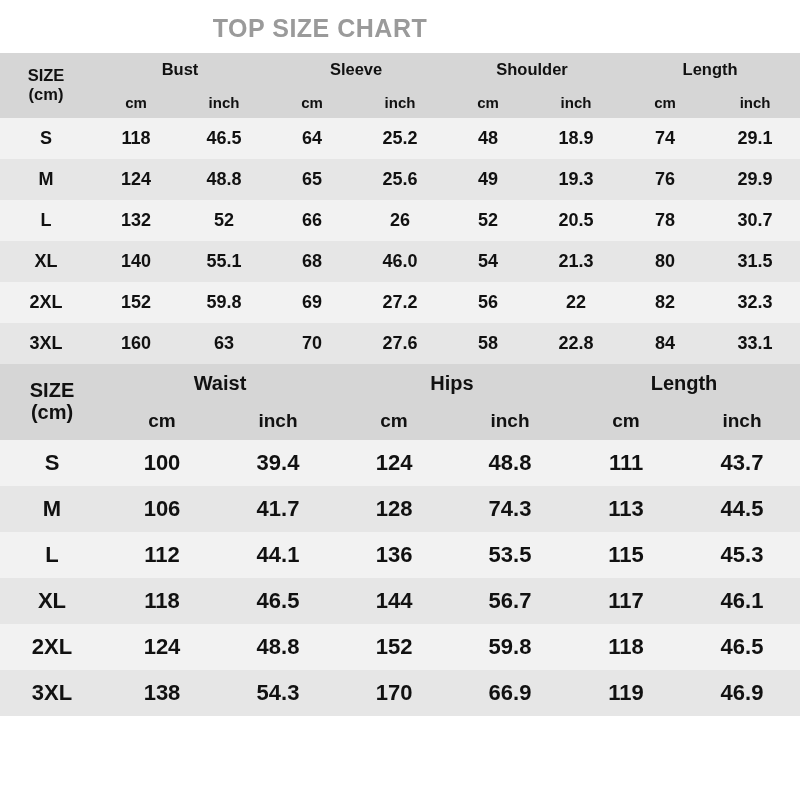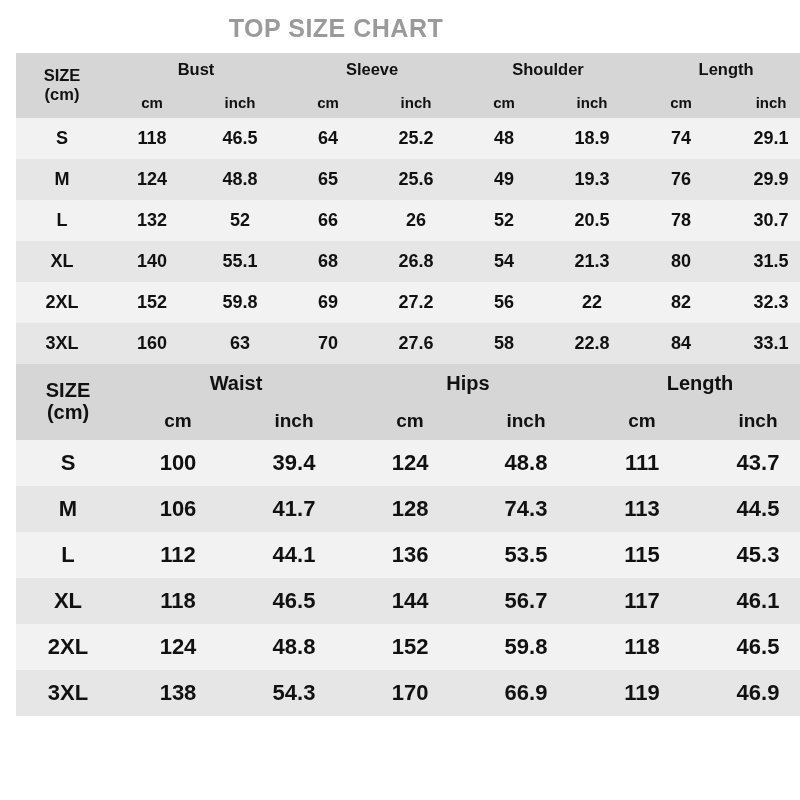--- a/index.html
+++ b/index.html
@@ -12,21 +12,20 @@
     height: 800px;
     font-family: "Liberation Sans", sans-serif;
     color: #1a1a1a;
     overflow: hidden;
   }
   .page {
     width: 640px;
     height: 800px;
     position: relative;
     background: #ffffff;
-    padding-left: 16px;
   }
 
   
   .top-chart-title {
     text-align: center;
     font-size: 25px;
     font-weight: bold;
     color: #9a9a9a;
     letter-spacing: 0.5px;
     padding: 16px 0 12px 0;
@@ -188,21 +187,21 @@
         <td>52</td>
         <td>20.5</td>
         <td>78</td>
         <td>30.7</td>
       </tr>
       <tr class="even">
         <td class="sz">XL</td>
         <td>140</td>
         <td>55.1</td>
         <td>68</td>
-        <td>26.8</td>
+        <td>46.0</td>
         <td>54</td>
         <td>21.3</td>
         <td>80</td>
         <td>31.5</td>
       </tr>
       <tr class="odd">
         <td class="sz">2XL</td>
         <td>152</td>
         <td>59.8</td>
         <td>69</td>

